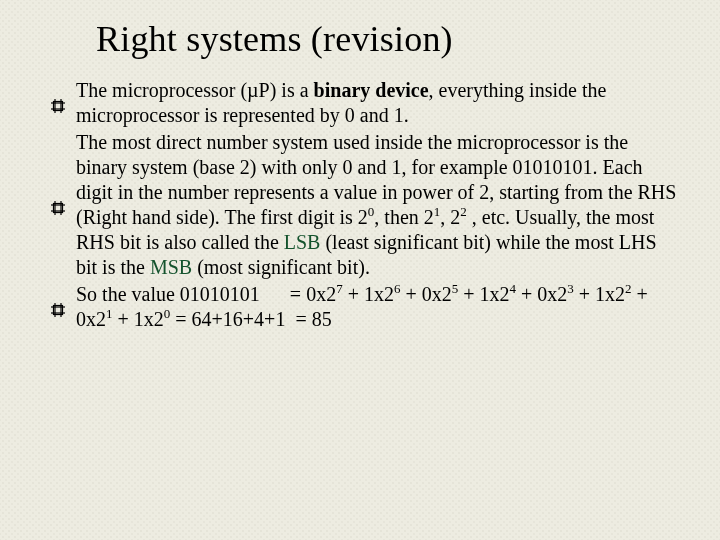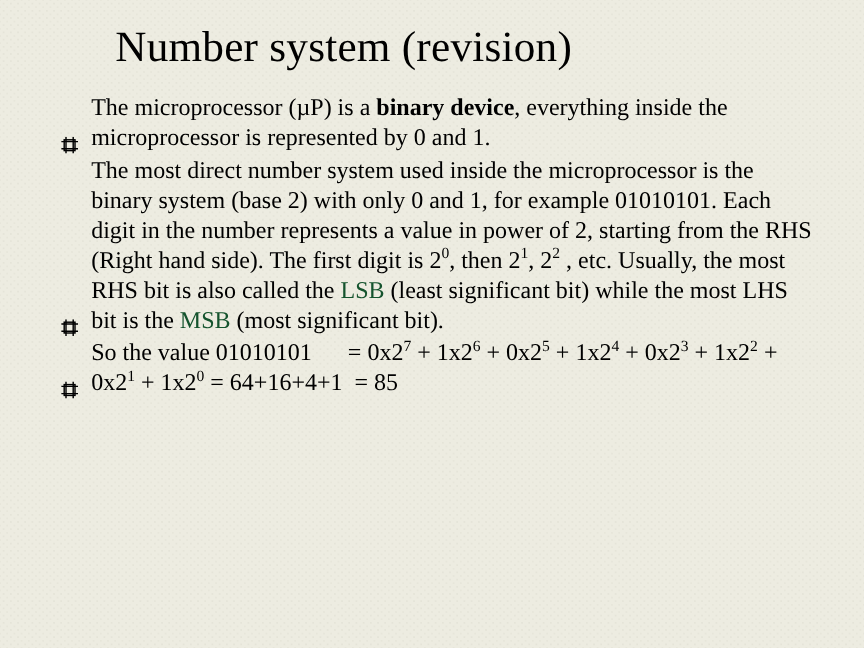--- a/index.html
+++ b/index.html
@@ -33,21 +33,21 @@
     letter-spacing: 0.2px;
     color: #000;
   }
   ul.bullets {
     list-style: none;
     margin: 0;
     padding: 0;
   }
   ul.bullets > li {
     display: flex;
-    align-items: flex-end;
+    align-items: center;
     margin: 0 0 2px 0;
   }
   .bullet-icon {
     flex: 0 0 auto;
     width: 36px;
     padding-top: 6px;
     display: flex;
     justify-content: center;
   }
   .bullet-icon svg {
@@ -61,21 +61,21 @@
   }
   .bold { font-weight: 700; }
   .red  { color: #14532d; }
   sup   { font-size: 0.65em; line-height: 0; vertical-align: super; }
 </style>
 </head>
 <body>
 
 <div class="slide">
 
-  <h1 class="title">Number system (revision)</h1>
+  <h1 class="title">Right systems (revision)</h1>
 
   <ul class="bullets">
 
     <li>
       <span class="bullet-icon">
         <svg width="14" height="14" viewBox="0 0 14 14">
           <rect x="2.5" y="2.5" width="9" height="9" fill="none" stroke="#000" stroke-width="1.2"></rect>
           <line x1="0" y1="4" x2="14" y2="4" stroke="#000" stroke-width="1.2"></line>
           <line x1="0" y1="10" x2="14" y2="10" stroke="#000" stroke-width="1.2"></line>
           <line x1="4" y1="0" x2="4" y2="14" stroke="#000" stroke-width="1.2"></line>

